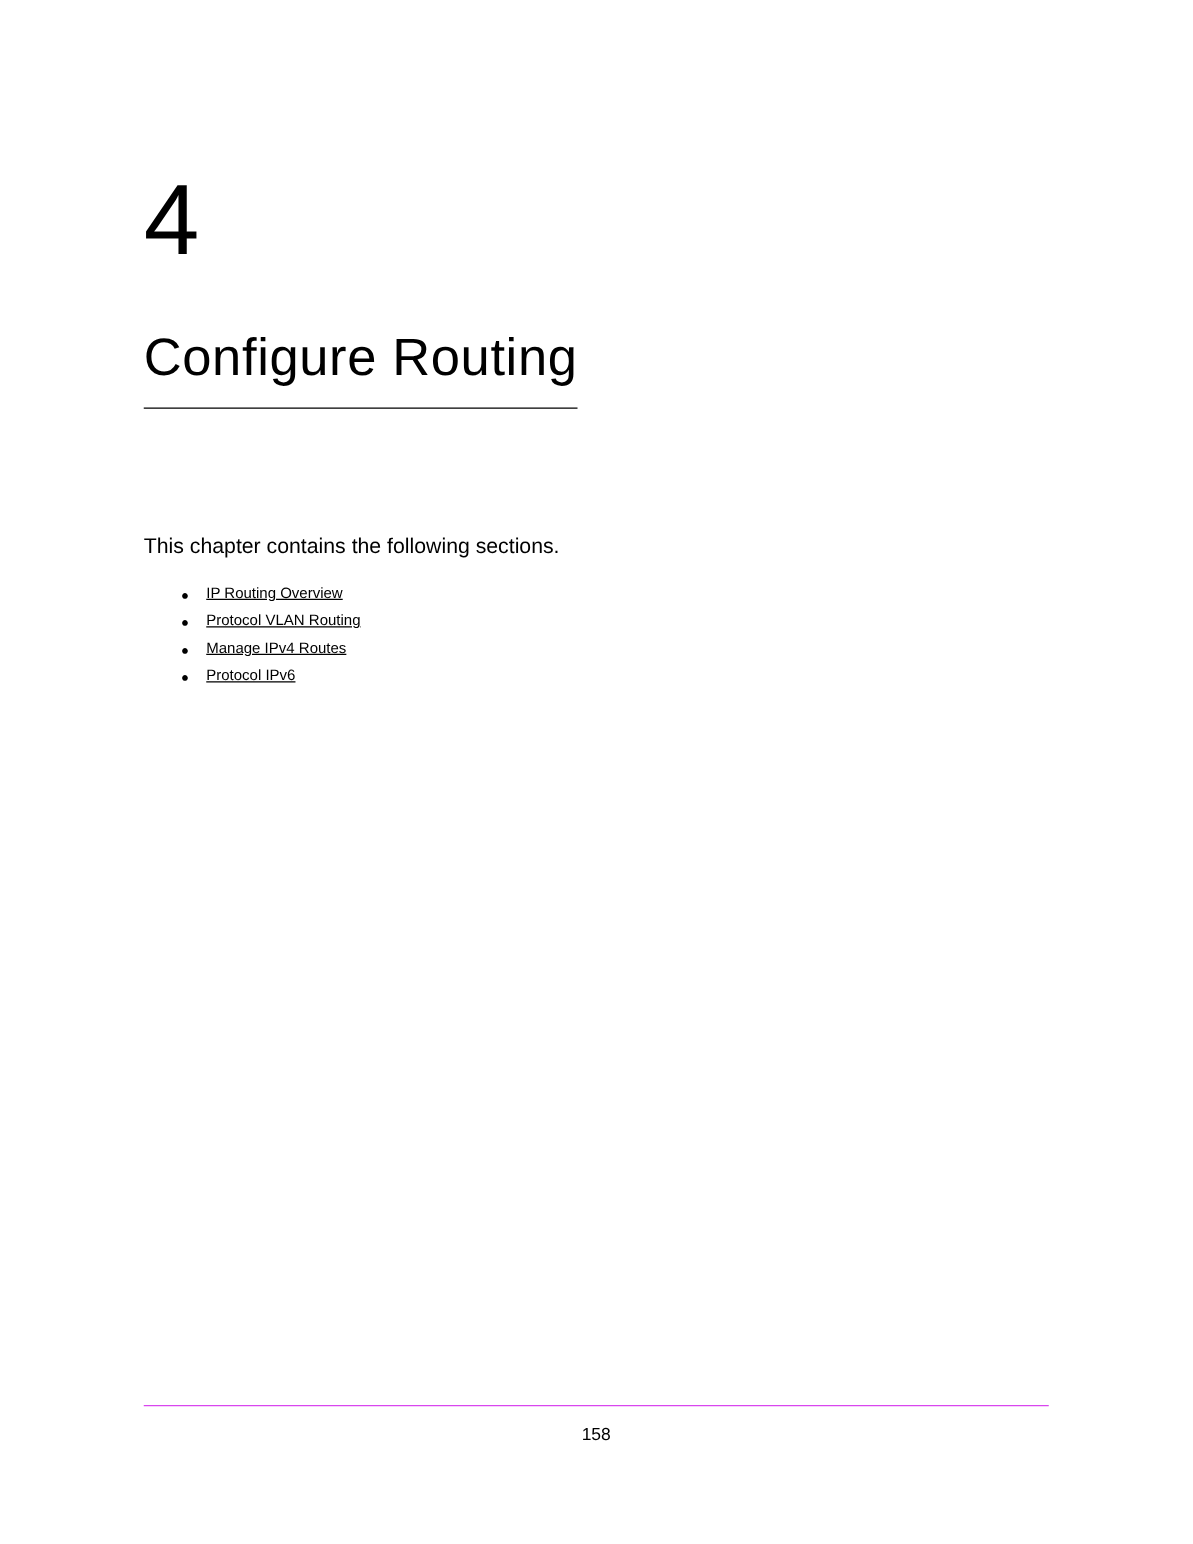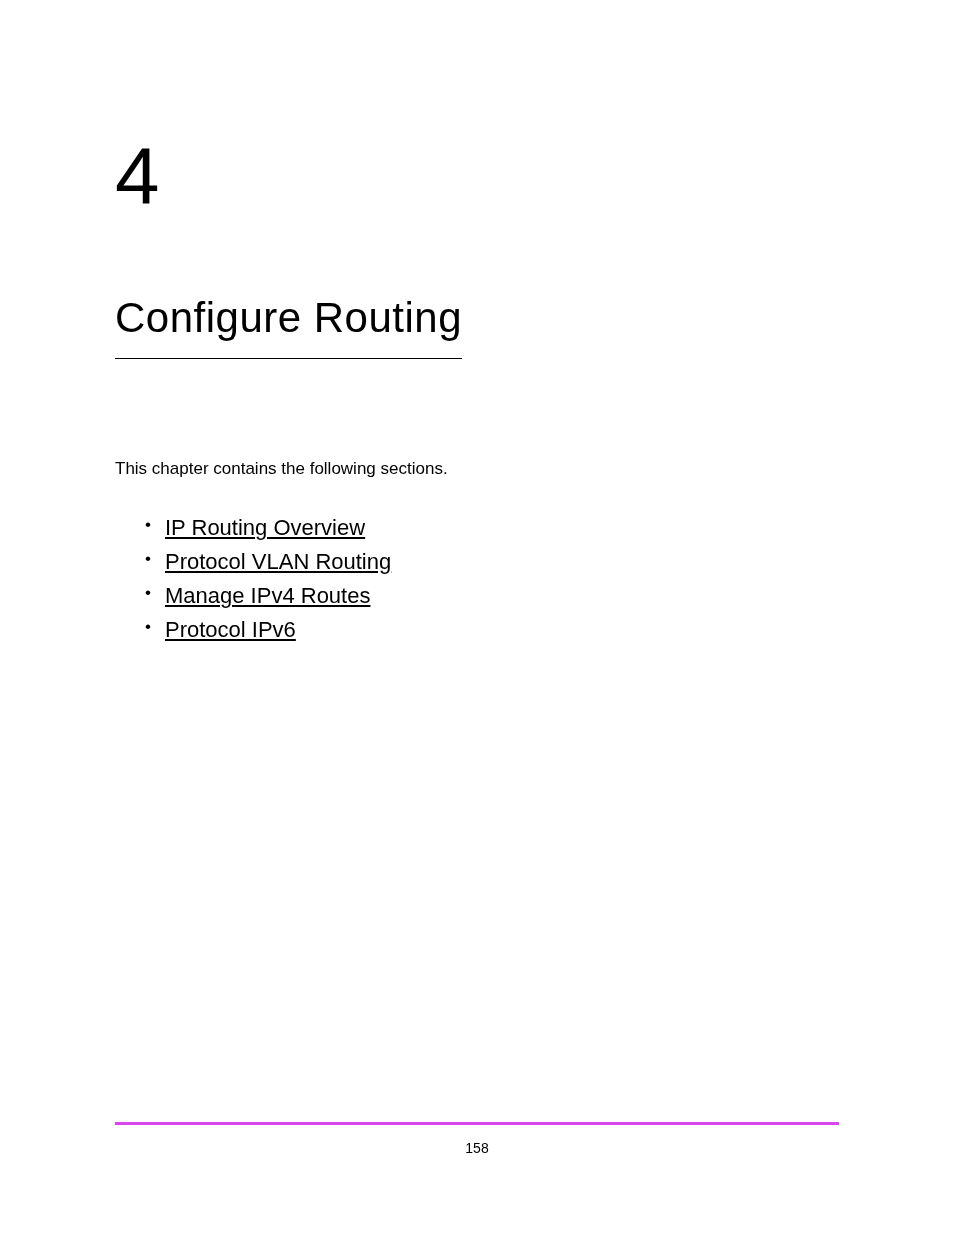--- a/index.html
+++ b/index.html
@@ -30,57 +30,56 @@
     }
     .chapter-title {
       font-family: 'Futura', 'Century Gothic', Arial, sans-serif;
       font-size: 42px;
       font-weight: 300;
       color: #000000;
       padding-bottom: 16px;
       border-bottom: 1px solid #000000;
       display: inline-block;
       letter-spacing: 0.5px;
-      margin-top: 32px;
     }
     .intro-text {
       font-family: Arial, Helvetica, sans-serif;
       font-size: 17px;
       color: #000000;
       margin-top: 100px;
-      margin-bottom: 36px;
+      margin-bottom: 20px;
     }
     .section-list {
       list-style: none;
       padding-left: 50px;
     }
     .section-list li {
       font-family: Arial, Helvetica, sans-serif;
-      font-size: 22px;
+      font-size: 12px;
       color: #000000;
       margin-bottom: 8px;
       position: relative;
     }
     .section-list li::before {
       content: "•";
       position: absolute;
       left: -20px;
       font-size: 17px;
     }
     .section-link {
       text-decoration: underline;
       color: #000000;
       cursor: pointer;
     }
     .footer {
       position: absolute;
       bottom: 78px;
       left: 115px;
       right: 115px;
-      border-top: 3px solid #d946ef;
+      border-top: 1px solid #d946ef;
       text-align: center;
       padding-top: 14px;
     }
     .page-number {
       font-family: Arial, Helvetica, sans-serif;
       font-size: 14px;
       color: #000000;
     }
   </style>
 </head>

